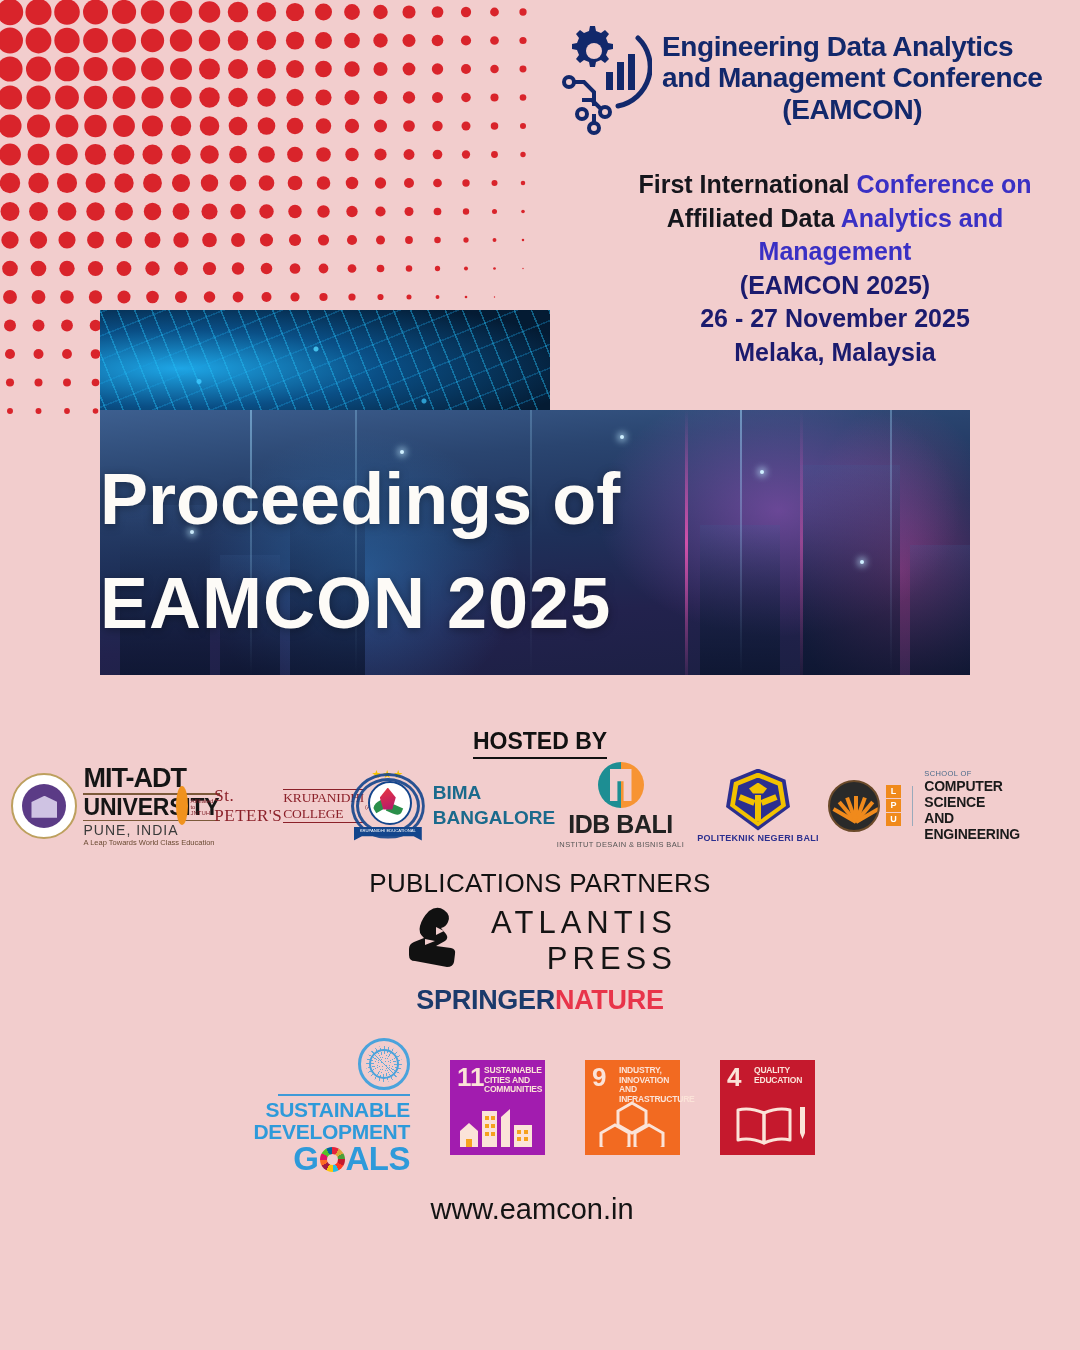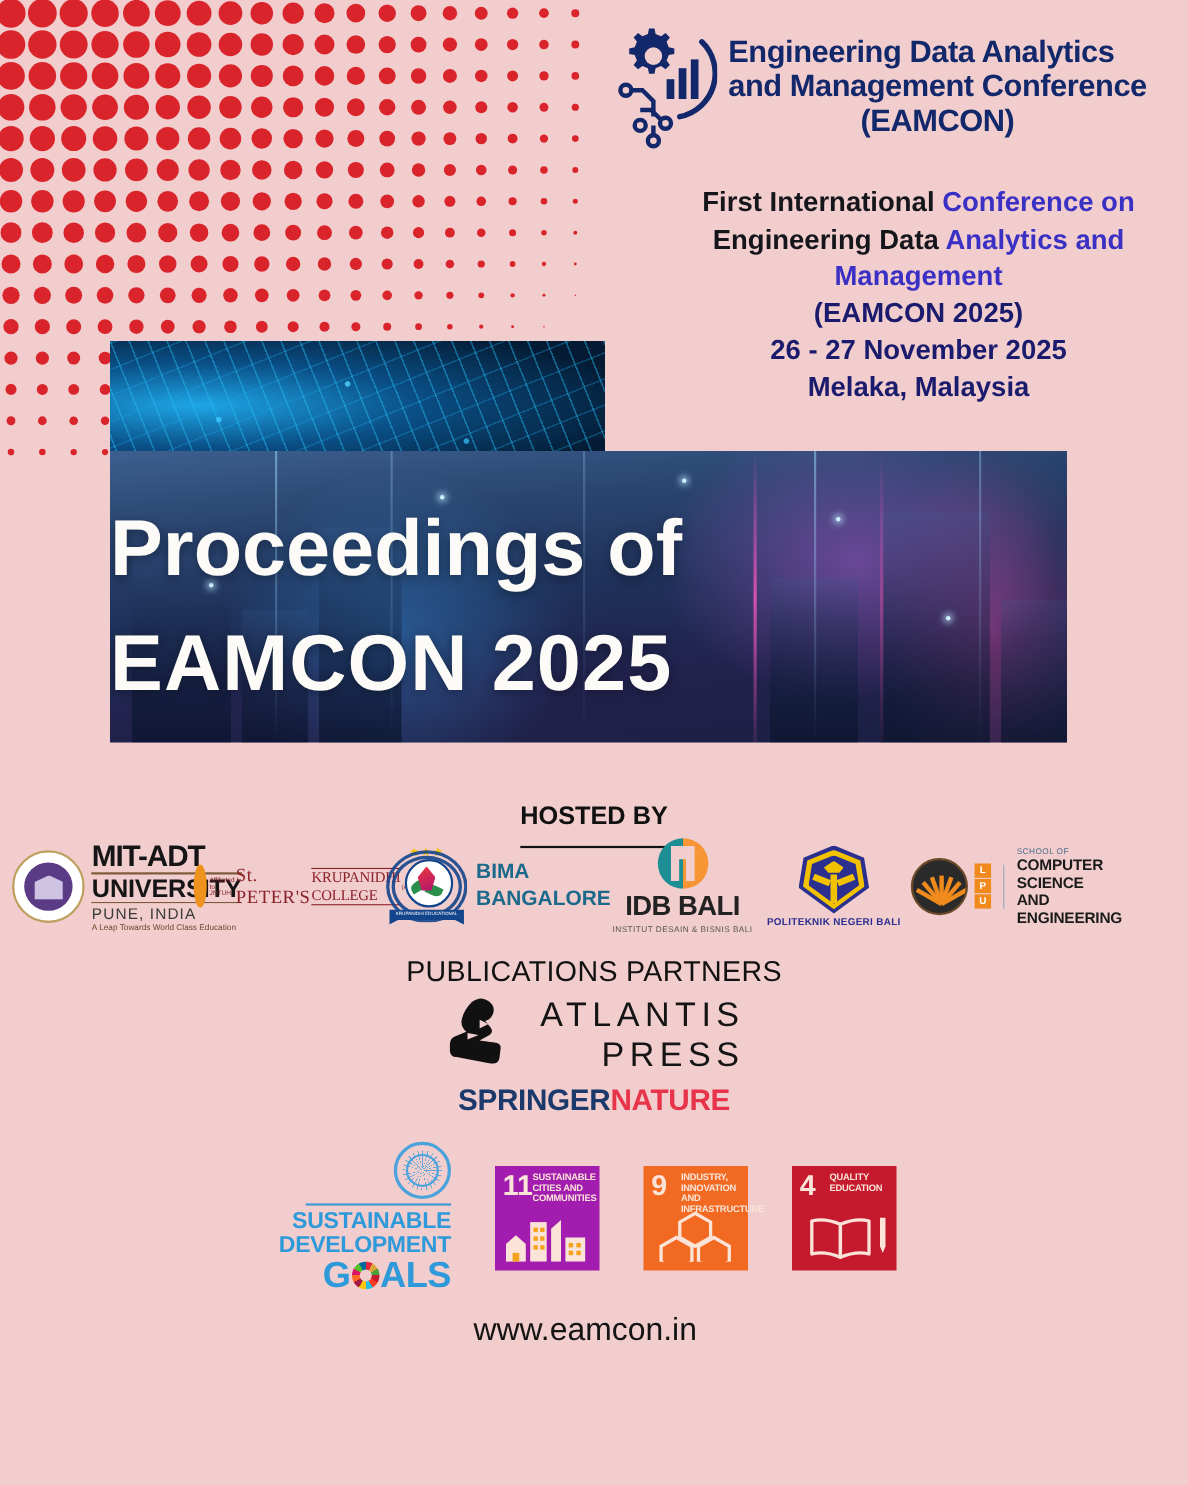--- a/index.html
+++ b/index.html
@@ -60,21 +60,21 @@
                  background:#cfefff;box-shadow:0 0 7px 2px rgba(190,235,255,.85);}
   #banner .bldg{position:absolute;bottom:0;background:linear-gradient(to top,rgba(10,20,45,.75),rgba(60,95,150,.18));}
   #banner-title{position:absolute;left:0;right:0;top:38px;text-align:left;
                 color:#fdfbf7;font-weight:bold;font-size:72px;line-height:1.44;
                 letter-spacing:0px;text-shadow:0 2px 10px rgba(0,0,0,.35);}
   #banner-title .l2{letter-spacing:1px;}
 
   
   .section-label{position:absolute;left:0;right:0;text-align:center;color:#111;}
   #hosted-by{top:728px;font-size:23px;font-weight:bold;}
-  #hosted-by span{border-bottom:2.5px solid #111;padding-bottom:15px;}
+  #hosted-by span{border-bottom:2.5px solid #111;padding-bottom:3px;}
   #pub-partners{top:868px;font-size:26px;letter-spacing:.3px;}
 
   
   #host-row{position:absolute;left:0;top:758px;width:1080px;height:95px;
             display:flex;align-items:center;}
   .hlogo{display:flex;align-items:center;justify-content:center;}
 
   
   #mit{width:215px;margin-left:8px;gap:6px;}
   #mit .seal{width:62px;height:62px;border-radius:50%;
@@ -505,21 +505,21 @@
     <span>and Management Conference</span>
     <span class="l3">(EAMCON)</span>
   </div>
 </div>
 
 <div id="conf-info">
   <div>
     <span class="dark">First International </span><span class="blue">Conference on</span>
   </div>
   <div>
-    <span class="dark">Engineering Data </span><span class="blue">Analytics and</span>
+    <span class="dark">Affiliated Data </span><span class="blue">Analytics and</span>
   </div>
   <div class="blue">Management</div>
   <div class="navy">(EAMCON 2025)</div>
   <div class="navy">26 - 27 November 2025</div>
   <div class="navy">Melaka, Malaysia</div>
 </div>
 
 <div id="circuit-strip"></div>
 
 <div id="banner">

